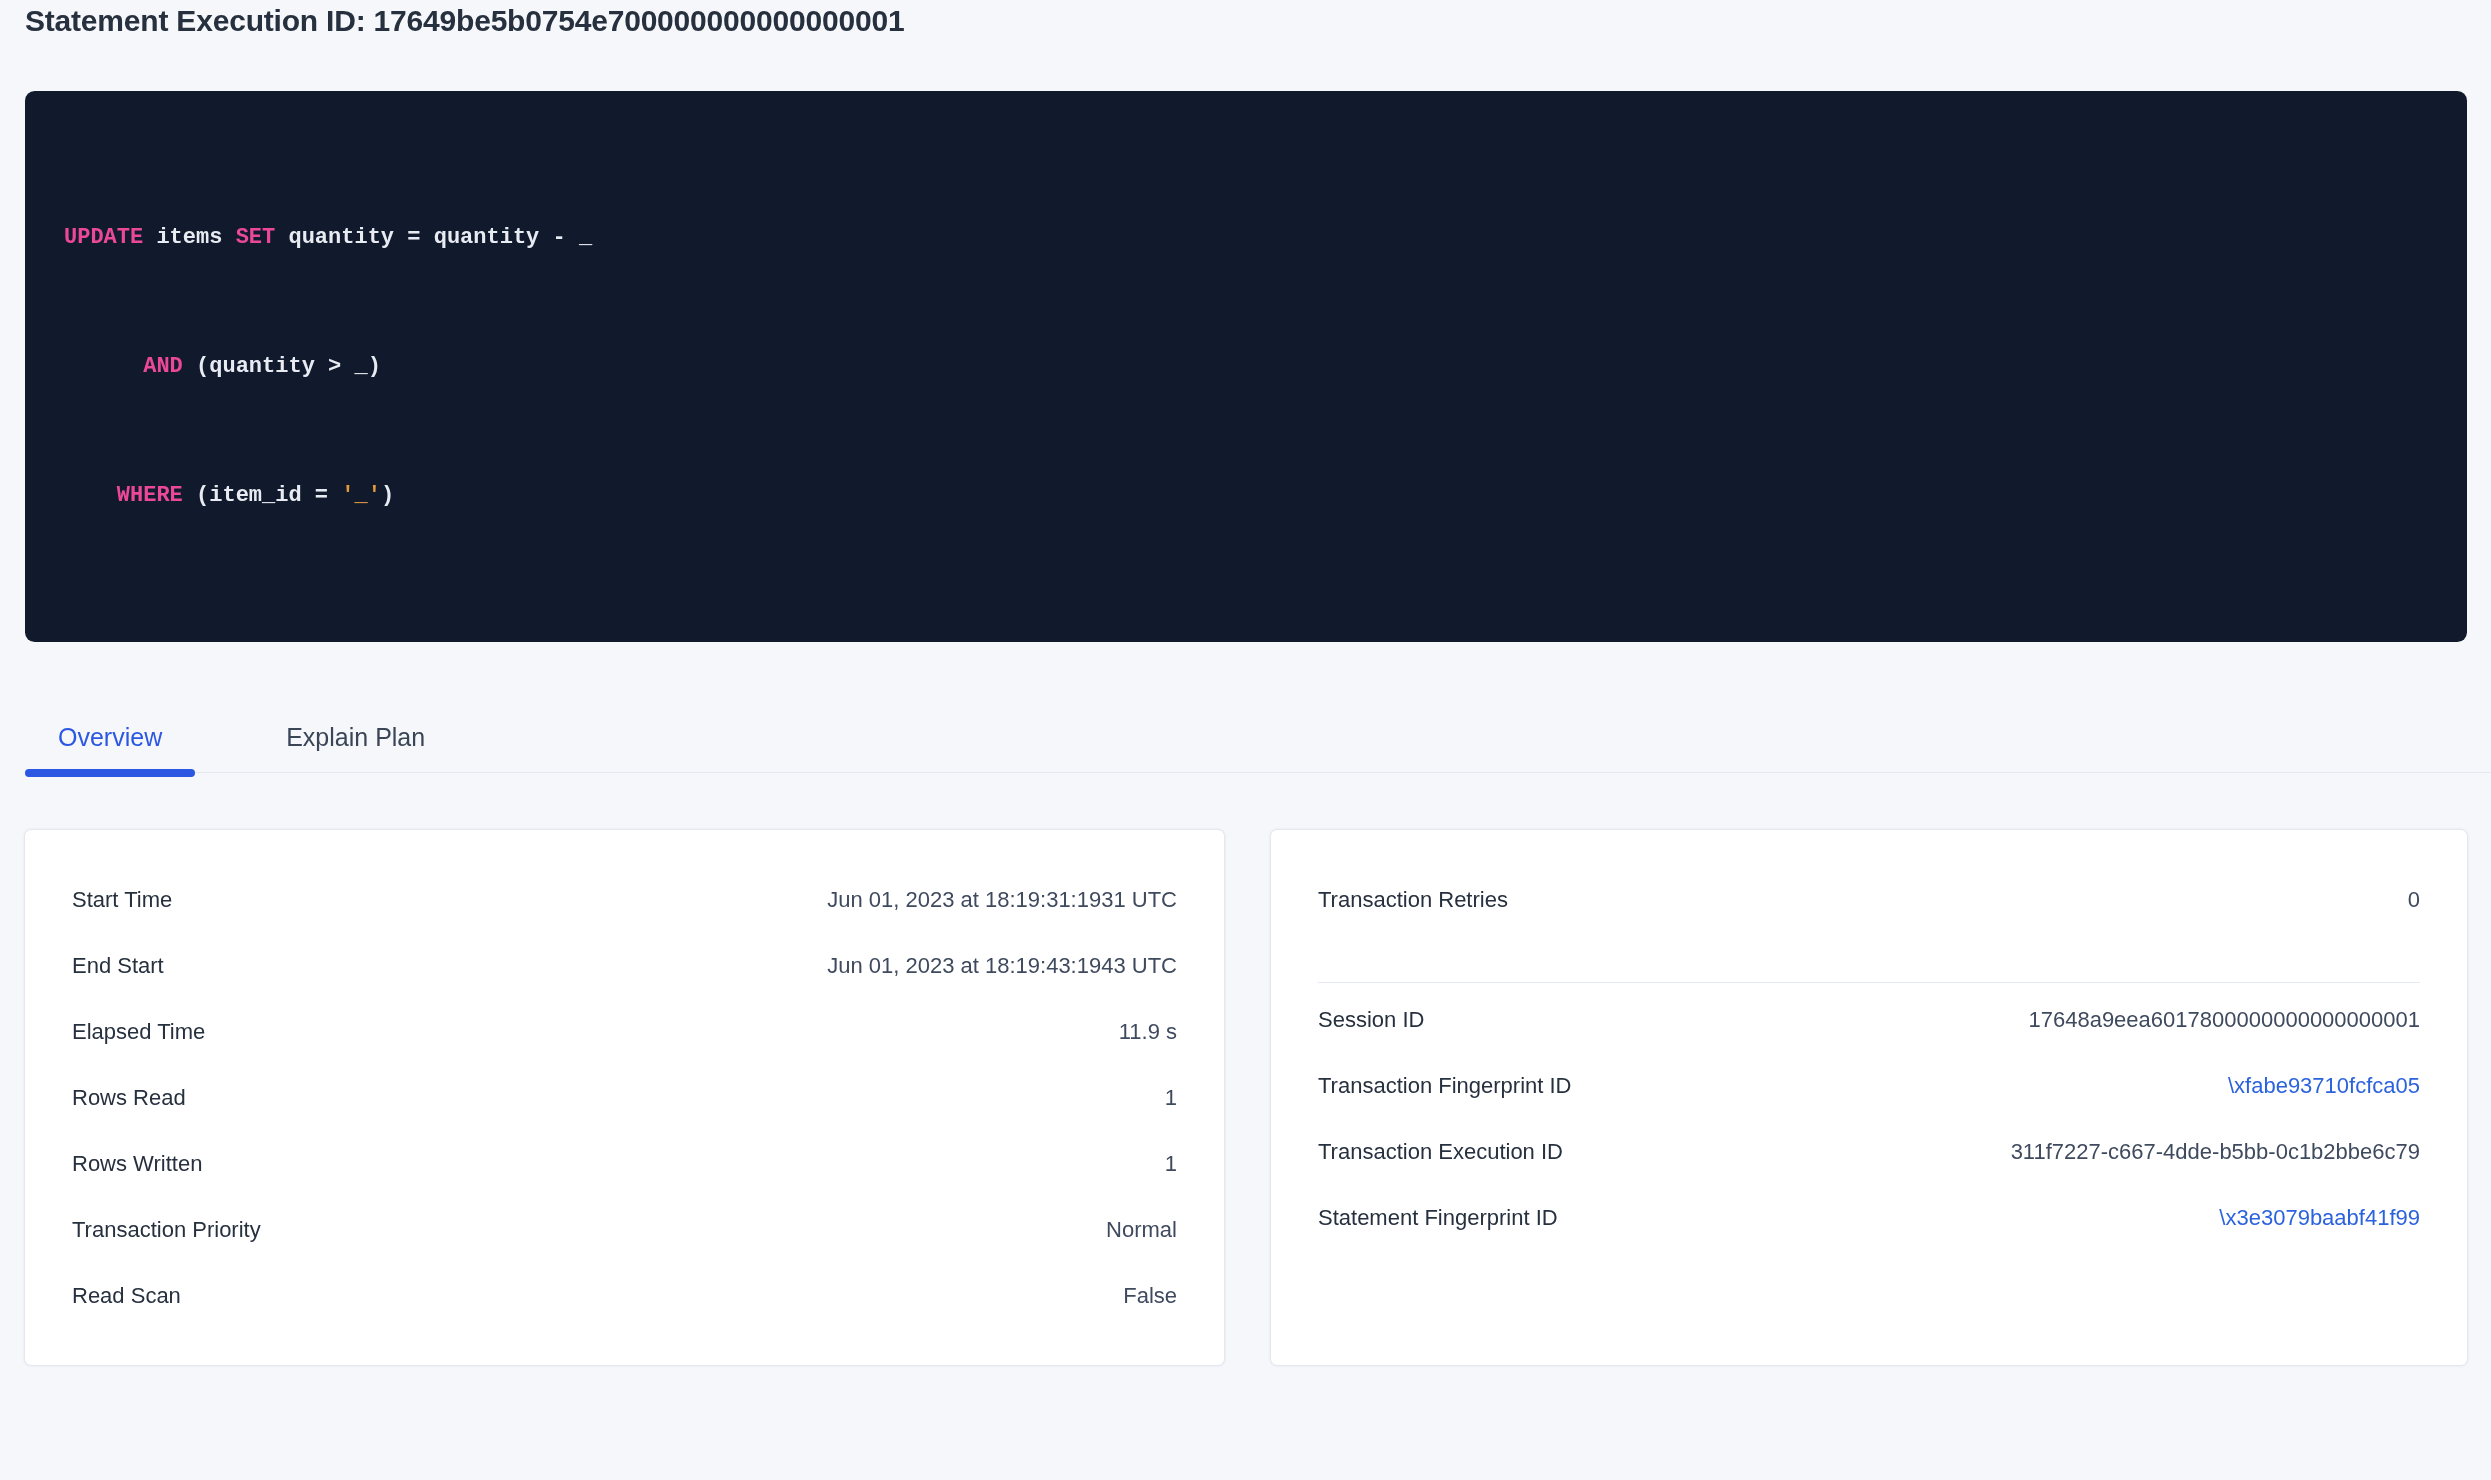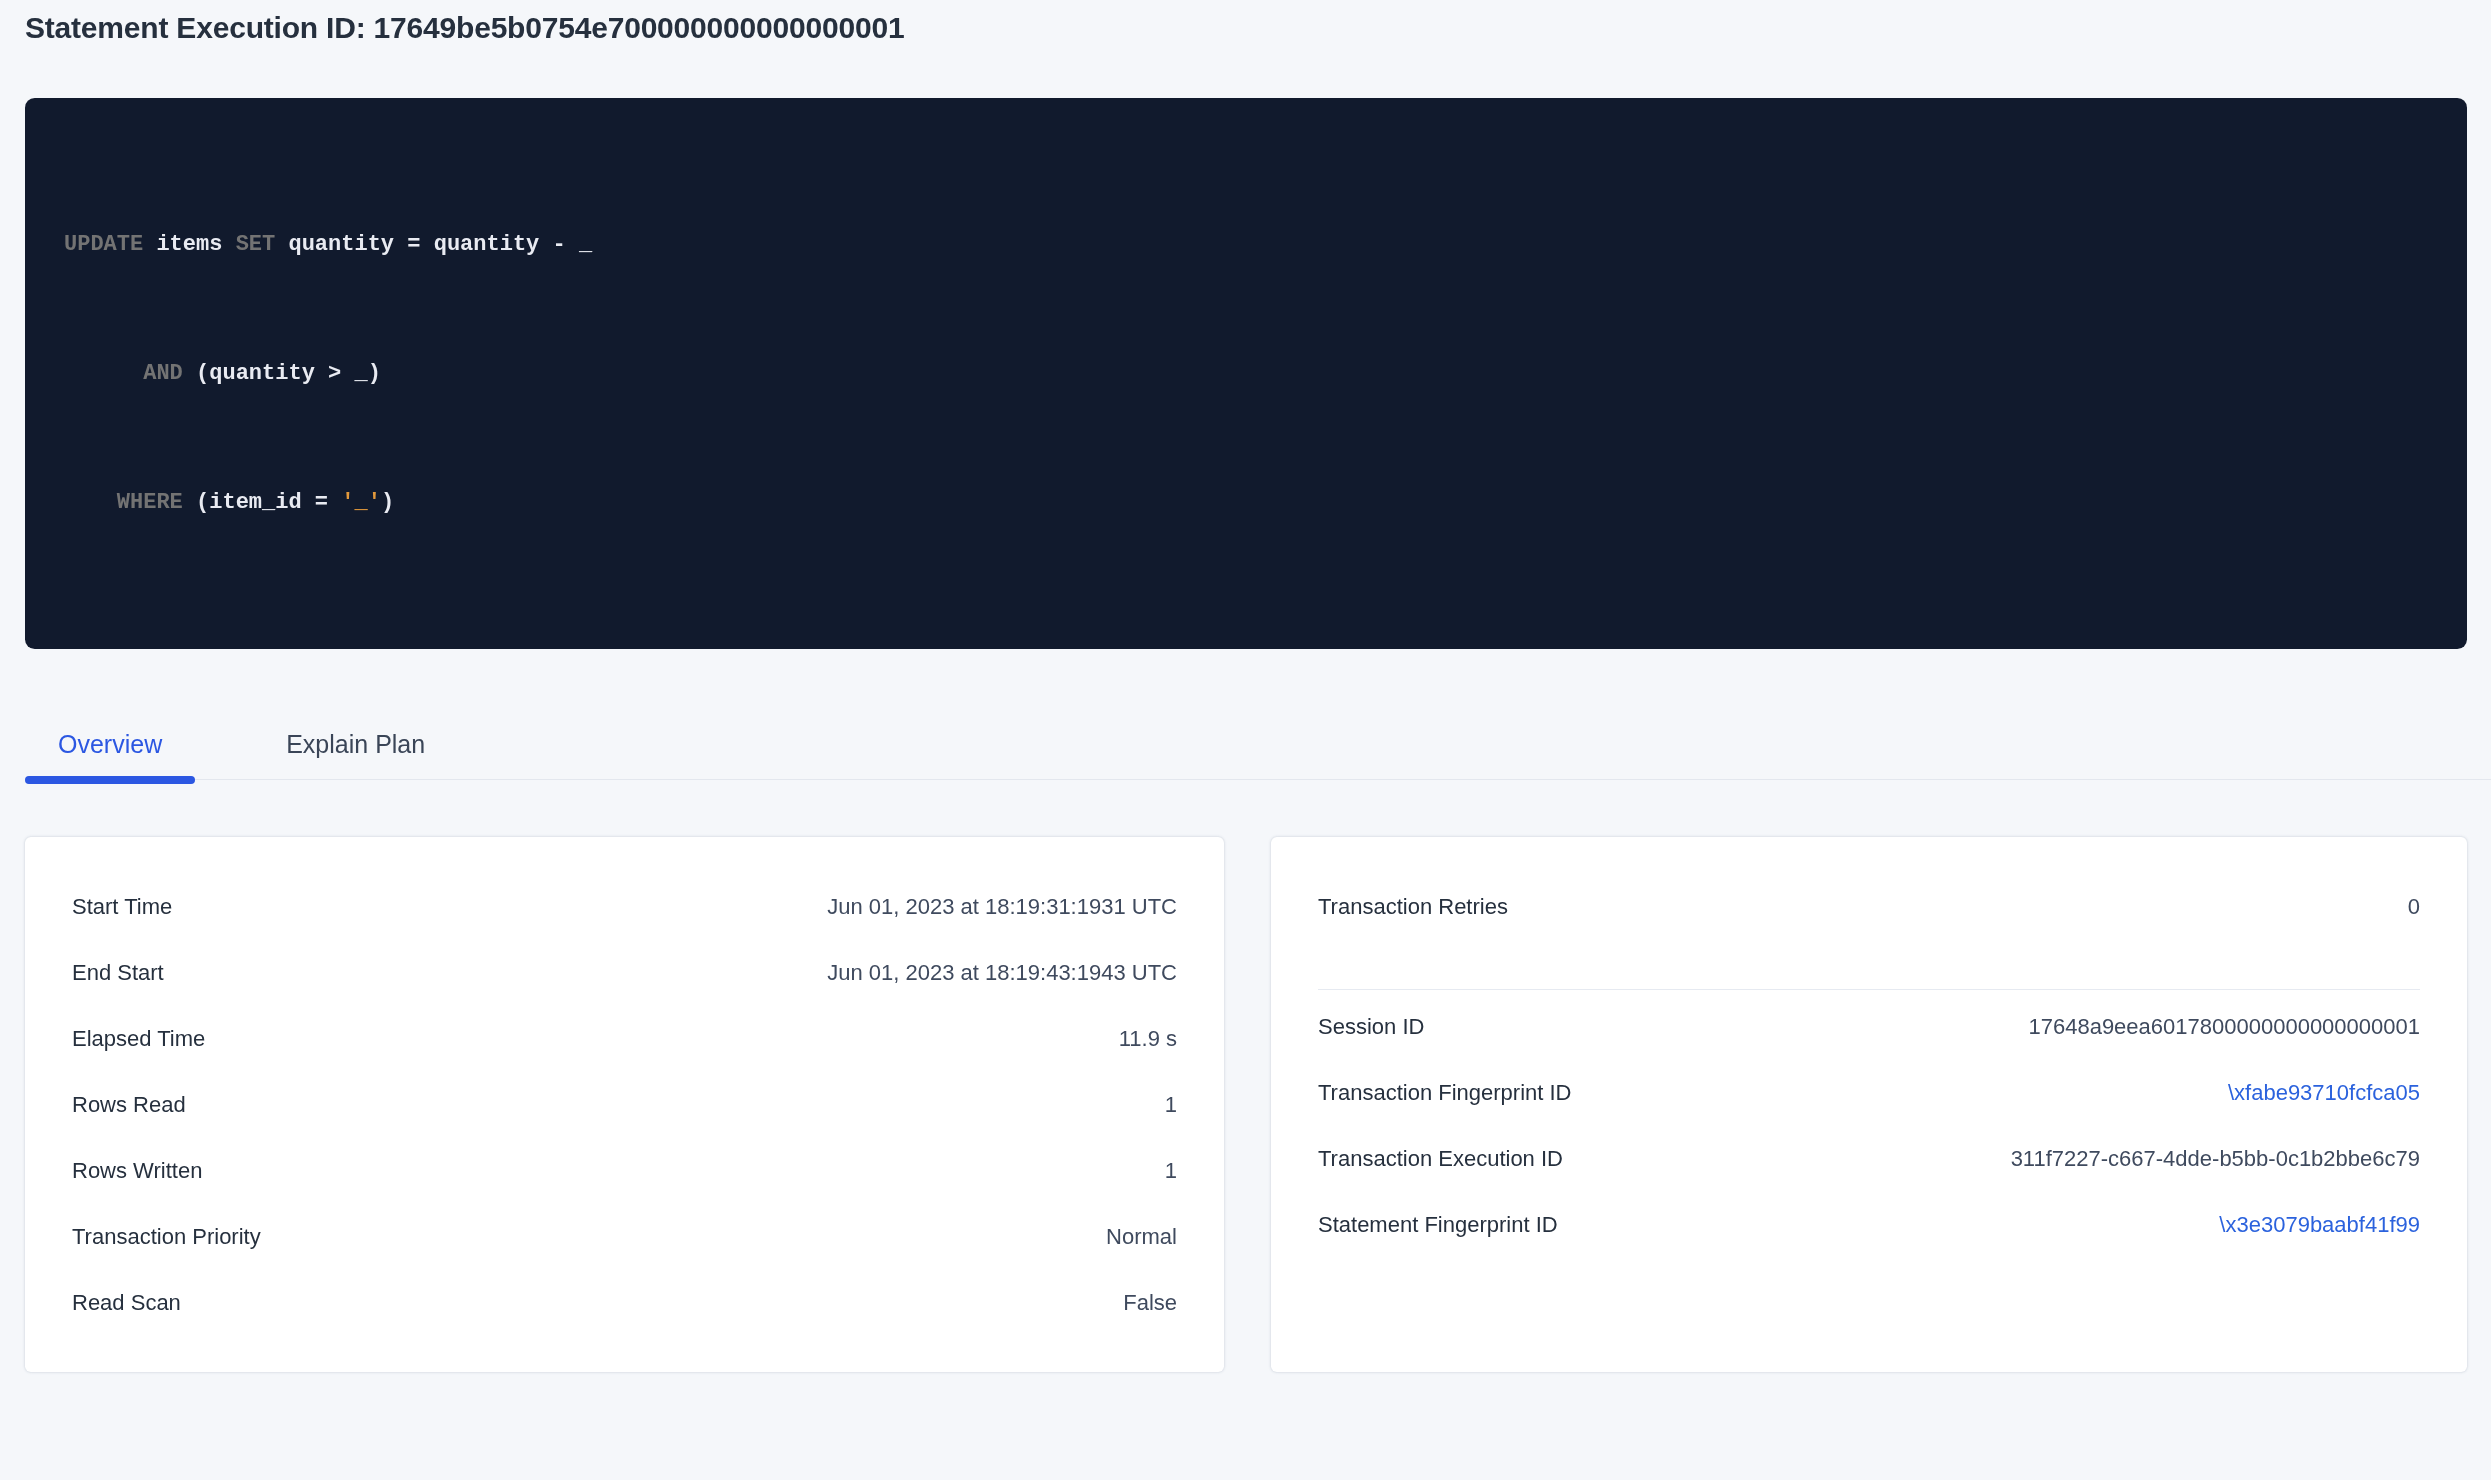--- a/index.html
+++ b/index.html
@@ -7,38 +7,38 @@
   body {
     width:2492px; height:1481px; overflow:hidden;
     background:#f5f7fa;
     font-family:"Liberation Sans", sans-serif;
     color:#26303e;
   }
   .container { padding:0 25px; }
 
   
   .page-title {
-    margin:0; padding-top:10px;
+    margin:0; padding-top:3px;
     font-size:30px; line-height:35px; font-weight:bold;
     color:#26303e; letter-spacing:-0.2px;
   }
 
   
   .code-block {
     margin-top:53px;
     background:#111a2d;
     border-radius:9.7px;
     padding:39px;
     font-family:"Liberation Mono","DejaVu Sans Mono",monospace;
     font-size:22px; line-height:43px; font-weight:bold;
     color:#e9ebf2;
     white-space:pre;
   }
   .code-line { white-space:pre; }
-  .tok-kw  { color:#737373; }
+  .tok-kw  { color:#ec4899; }
   .tok-str { color:#e2993c; }
   .tok-pl  { color:#e9ebf2; }
 
   
   .tabs {
     display:flex;
     margin-top:79px; margin-right:-25px;
     border-bottom:1.9px solid #e3e7ee;
   }
   .tab {

